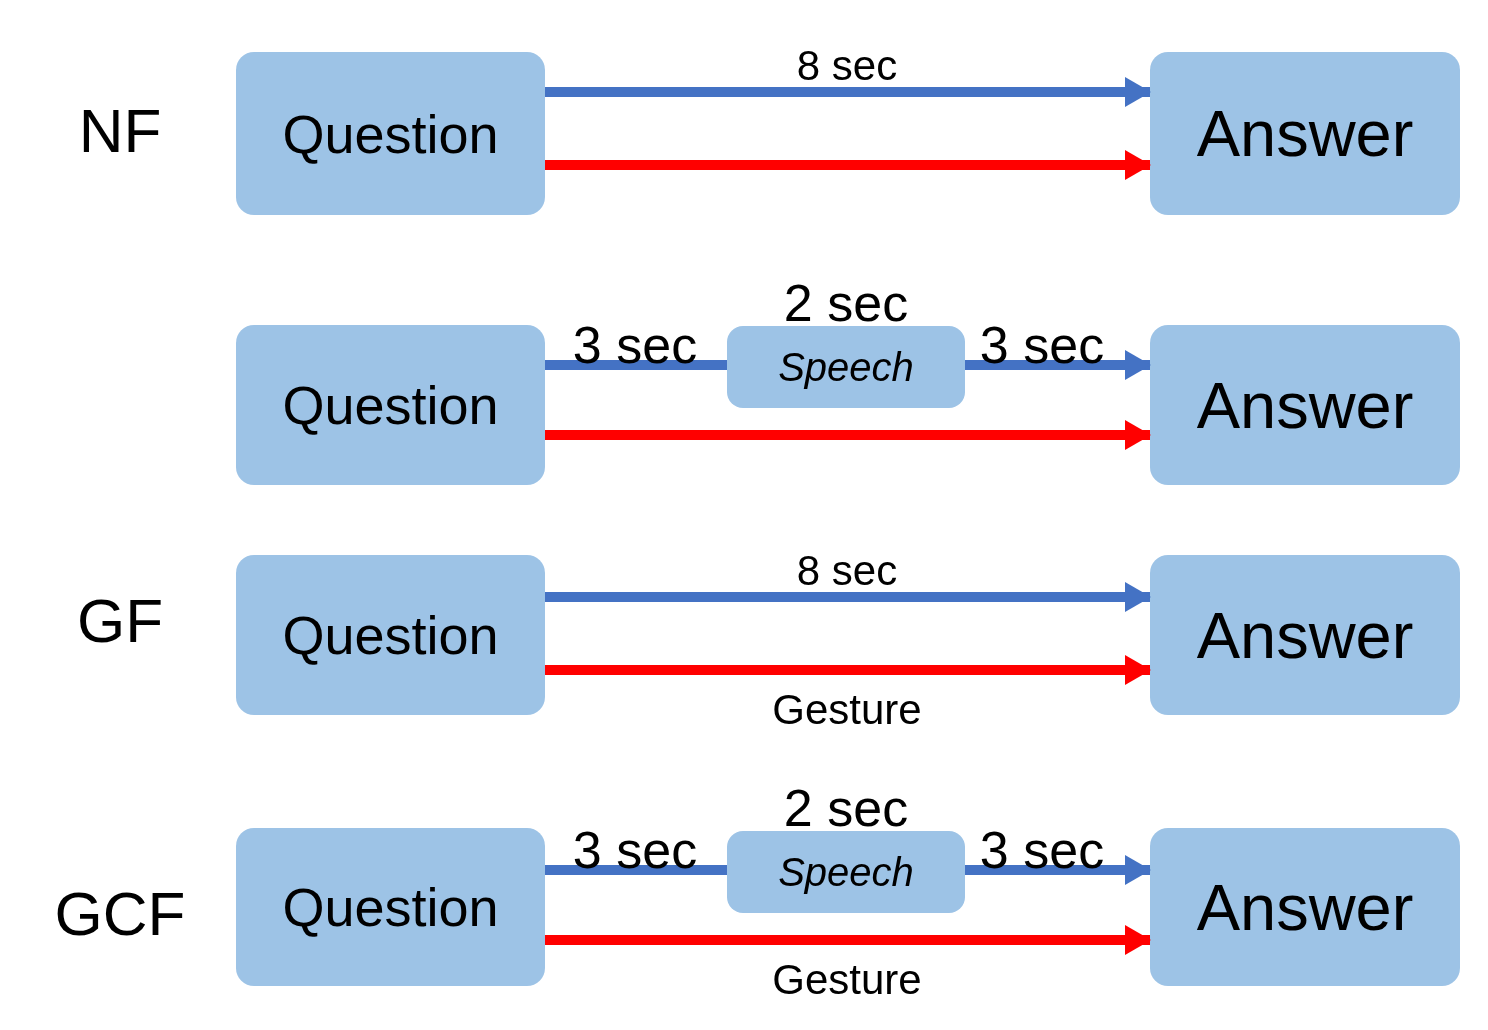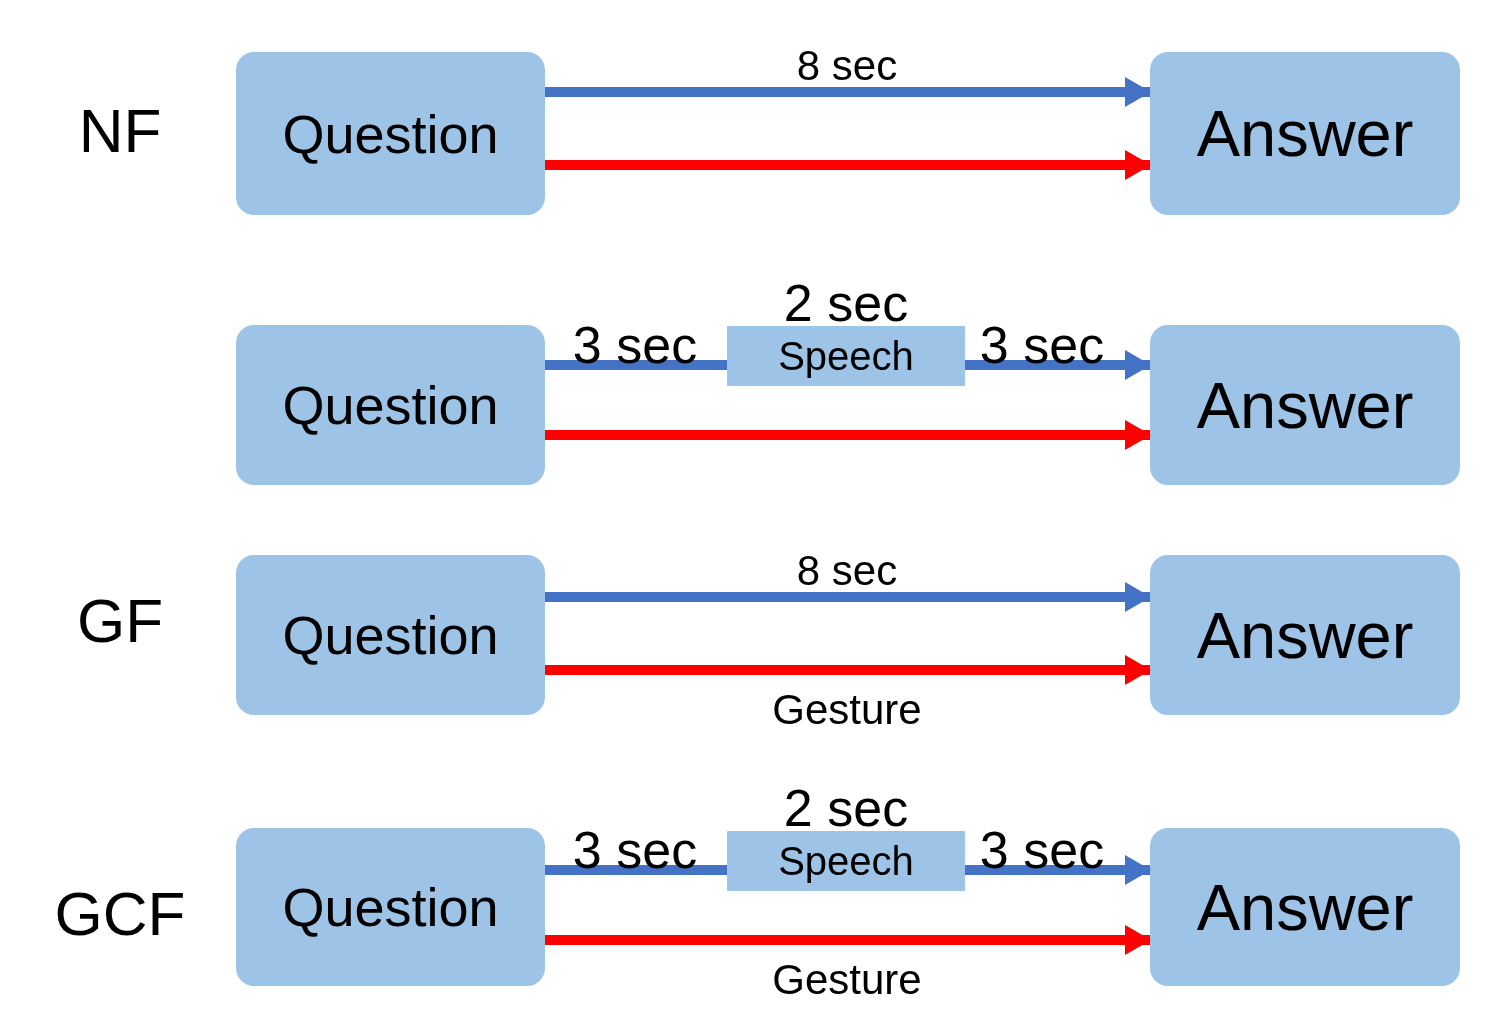--- a/index.html
+++ b/index.html
@@ -56,26 +56,27 @@
     width: 309px;
     font-size: 54px;
   }
   .node-answer {
     left: 1150px;
     width: 310px;
     font-size: 65px;
   }
   .node-speech {
     background: #9DC3E6;
-    border-radius: 1px;
+    border-radius: 16px;
     left: 727px;
     width: 238px;
-    height: 60px;
+    height: 82px;
     font-size: 40px;
     z-index: 4;
+    font-style: italic;
   }
 
   
   .arrow {
     position: absolute;
     height: 0;
     z-index: 2;
   }
   .arrow .shaft {
     position: absolute;

